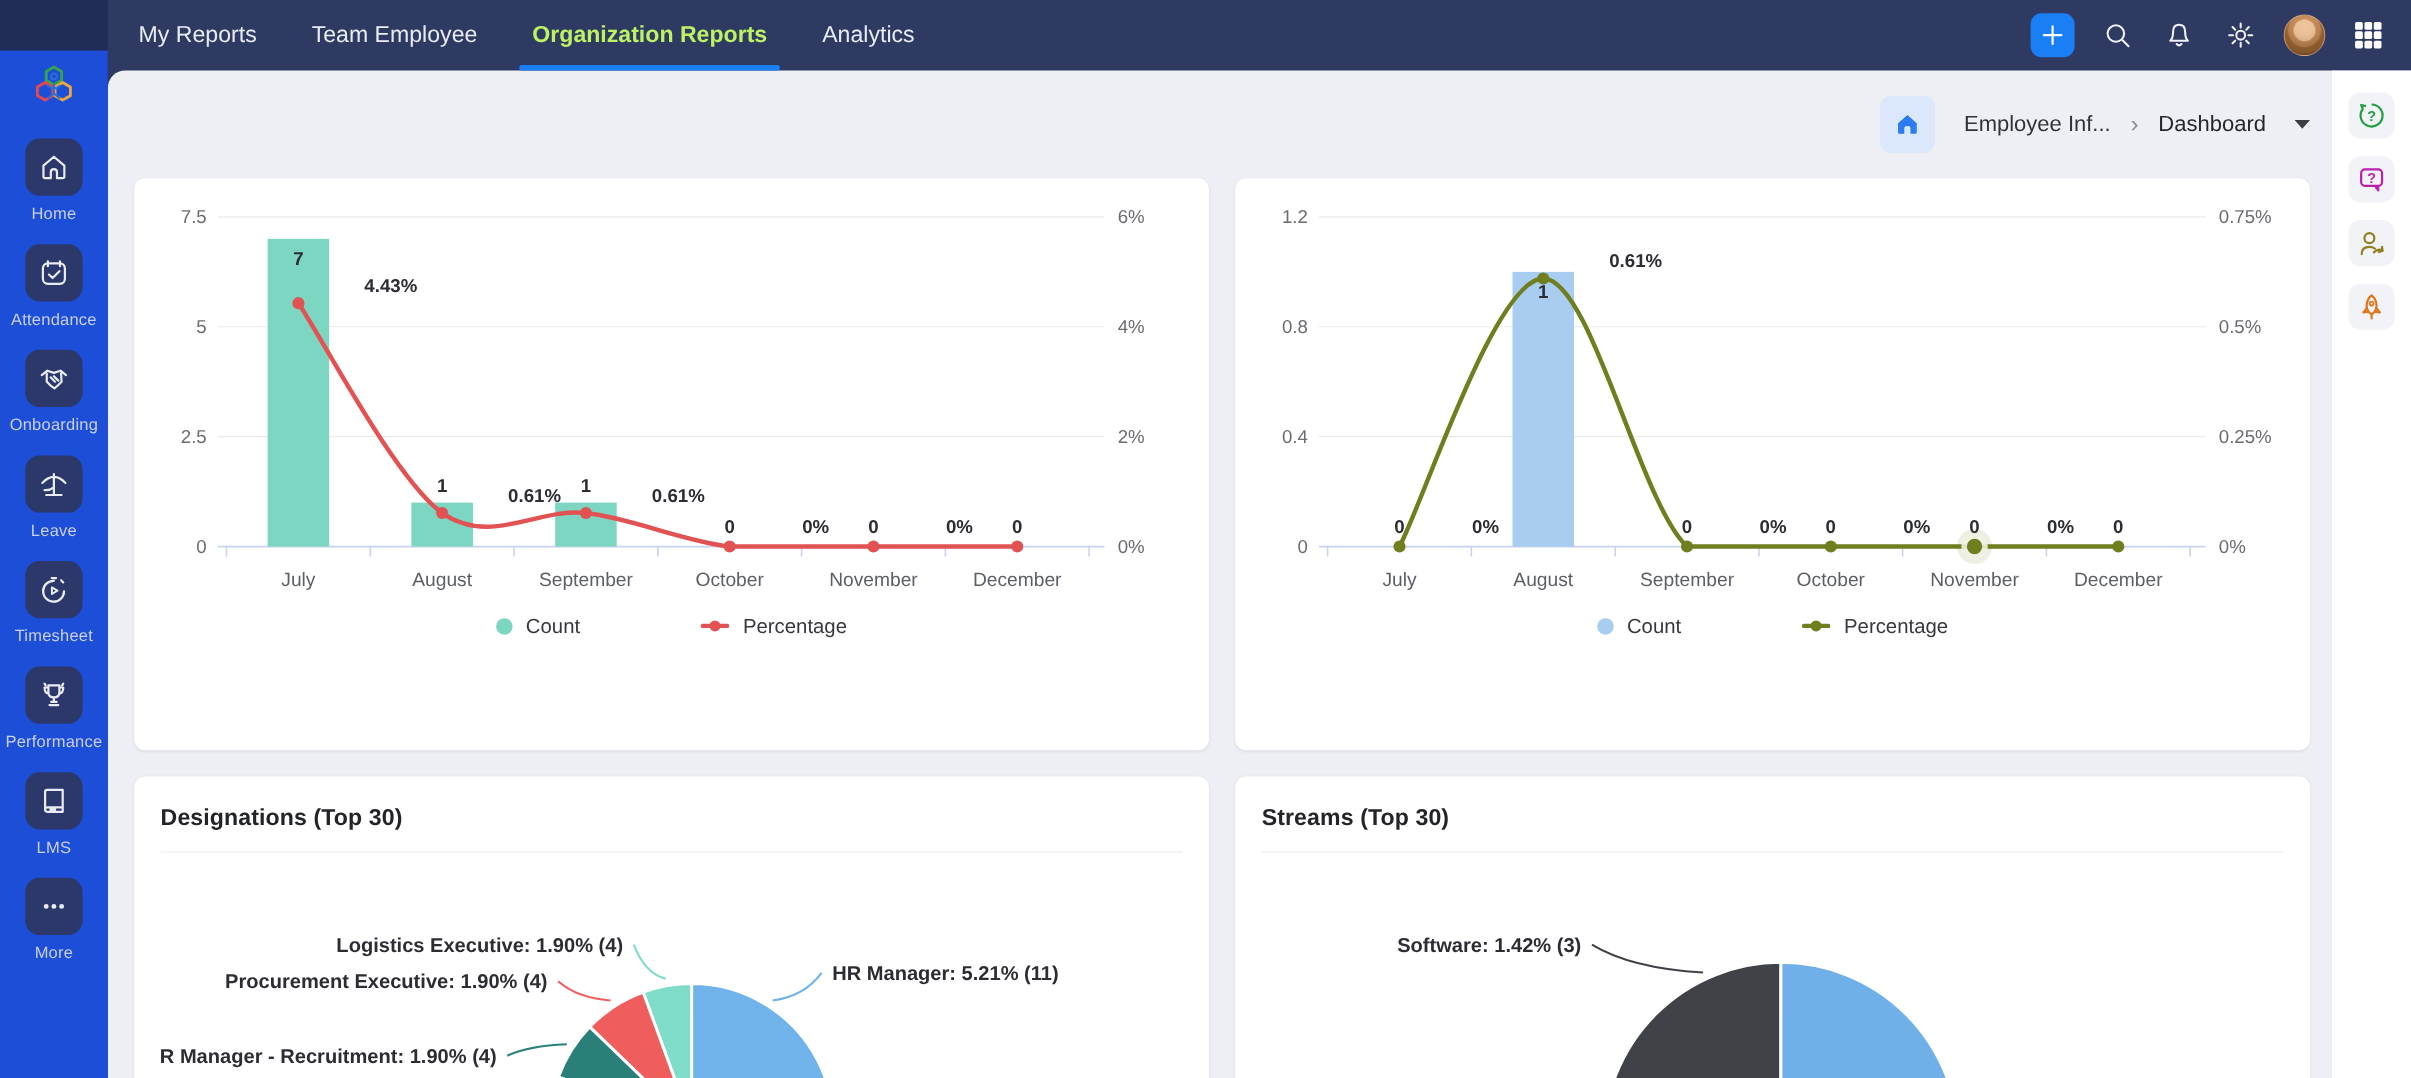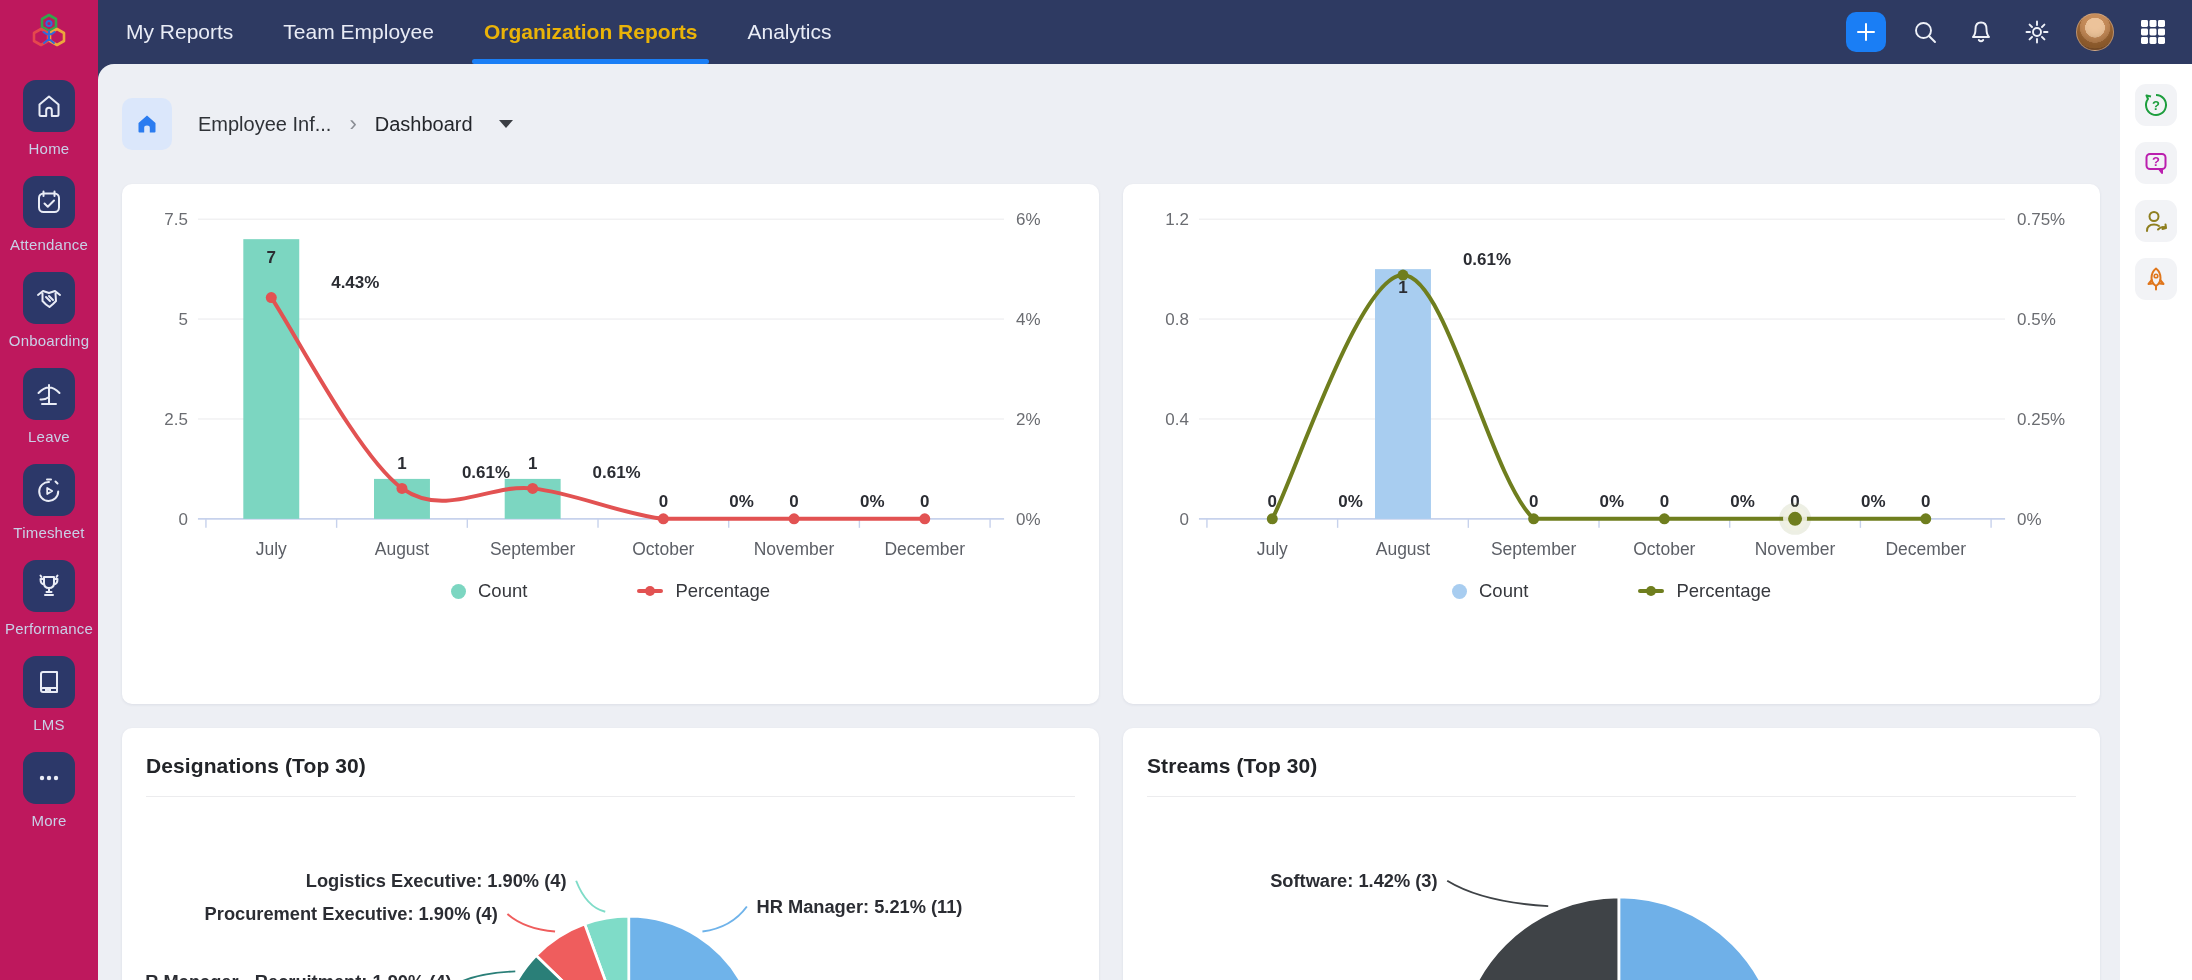--- a/index.html
+++ b/index.html
@@ -1,44 +1,44 @@
 <!DOCTYPE html>
 <html><head>
 <meta charset="utf-8">
 <style>
   * { margin:0; padding:0; box-sizing:border-box; }
   html,body { width:2192px; height:980px; overflow:hidden; font-family:"Liberation Sans", sans-serif; }
   body { display:flex; background:#212c59; }
 
   
-  .sidebar { width:98px; flex:none; background:#be185d; display:flex; flex-direction:column; align-items:center; z-index:3; }
+  .sidebar { width:98px; flex:none; background:#1d4ed8; display:flex; flex-direction:column; align-items:center; z-index:3;margin-top:46px; }
   .logo-box { height:64px; display:flex; align-items:center; justify-content:center; width:100%; }
   .side-items { display:flex; flex-direction:column; align-items:center; gap:19px; padding-top:16px; }
   .side-item { display:flex; flex-direction:column; align-items:center; cursor:pointer; }
   .side-item .tile { width:52px; height:52px; border-radius:13px; background:#2c3869; display:flex; align-items:center; justify-content:center; }
   .side-item .lbl { margin-top:8px; font-size:15px; color:#c9d0e7; letter-spacing:.2px; }
 
   
   .main { flex:1; display:flex; flex-direction:column; min-width:0; background:#2e3a62; }
   .topnav { height:64px; flex:none; display:flex; align-items:center; padding-left:24px; }
   .tabs { display:flex; align-items:center; height:100%; }
   .tab { position:relative; height:100%; display:flex; align-items:center; padding:0 4px; margin-right:42px; color:#e9ecf6; font-size:21px; cursor:pointer; white-space:nowrap; }
-  .tab.active { color:#eab308; font-weight:700; }
+  .tab.active { color:#bef264; font-weight:700; }
   .tab.active::after { content:""; position:absolute; left:-8px; right:-8px; bottom:0; height:5px; border-radius:3px; background:#1a7ef5; }
   .nav-right { margin-left:auto; display:flex; align-items:center; gap:22px; padding-right:22px; }
   .nav-ic { width:34px; height:34px; display:flex; align-items:center; justify-content:center; cursor:pointer; }
   .add-btn { width:40px; height:40px; border-radius:10px; background:#1a7ef5; display:flex; align-items:center; justify-content:center; cursor:pointer; }
   .avatar { width:38px; height:38px; border-radius:50%; cursor:pointer;
             background: radial-gradient(circle at 50% 38%, #ecc39a 0 34%, #c78d5b 35% 52%, #a96f3c 53% 72%, #8a5a35 73% 100%);
             box-shadow: inset 0 -10px 10px rgba(70,40,10,.35); border:1px solid rgba(255,255,255,.25); }
 
   
   .body-row { flex:1; display:flex; min-height:0; background:#edeff4; border-top-left-radius:16px; overflow:hidden; }
   .content { flex:1; min-width:0; padding:0 20px 0 24px; display:flex; flex-direction:column; }
-  .crumb-row { height:120px; flex:none; display:flex; align-items:center; }
+  .crumb-row { height:98px; flex:none; display:flex; align-items:center;justify-content:flex-end; }
   .home-chip { width:50px; height:52px; border-radius:10px; background:#dbe7fb; display:flex; align-items:center; justify-content:center; cursor:pointer; }
   .crumb-txt { margin-left:26px; font-size:20px; color:#2f3237; cursor:pointer; }
   .crumb-sep { margin:0 18px; font-size:22px; color:#8a8d94; }
   .crumb-page { font-size:20px; color:#24262b; cursor:pointer; display:flex; align-items:center; gap:26px; }
   .caret { width:0; height:0; border-left:7px solid transparent; border-right:7px solid transparent; border-top:8px solid #3a3d43; }
 
   .cards { display:grid; grid-template-columns:1fr 1fr; gap:24px; }
   .card { background:#ffffff; border-radius:10px; box-shadow:0 1px 3px rgba(25,39,80,.08); height:520px; padding:0 24px; overflow:hidden; display:flex; flex-direction:column; }
   .card-head { flex:none; padding:26px 0 18px; border-bottom:1px solid #ececee; }
   .card-title { font-size:21px; font-weight:700; color:#222428; letter-spacing:.1px; }

